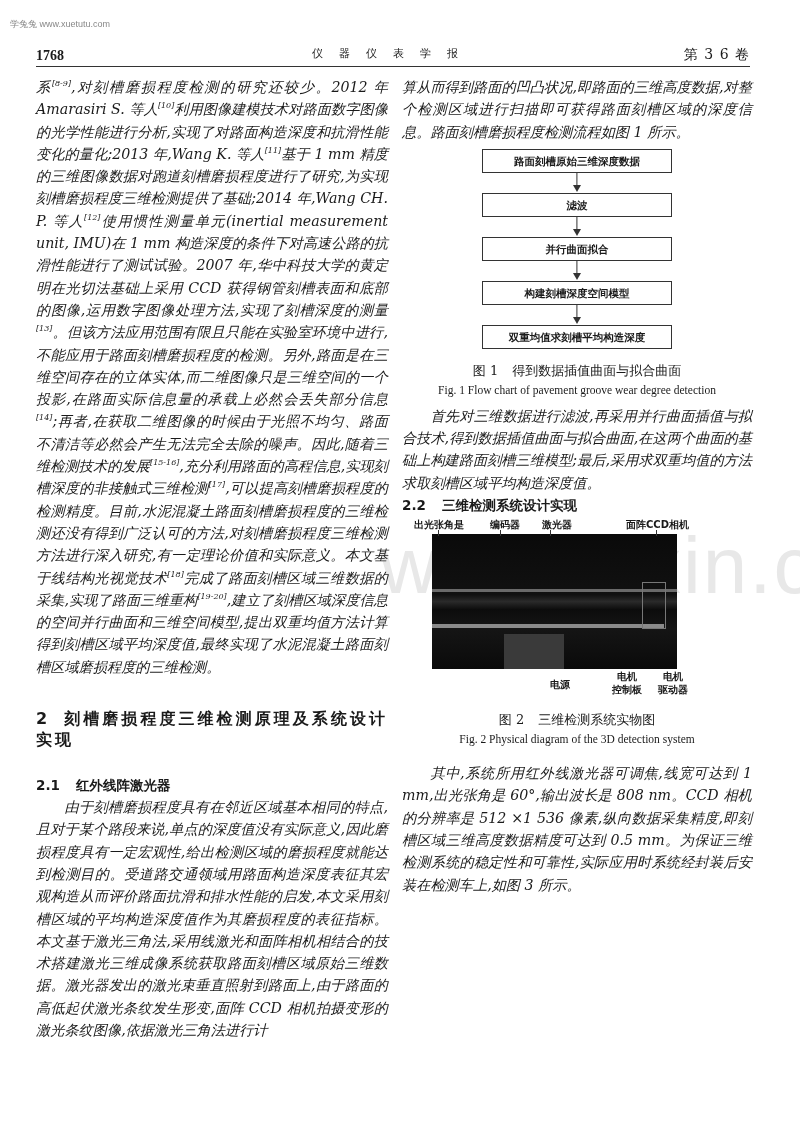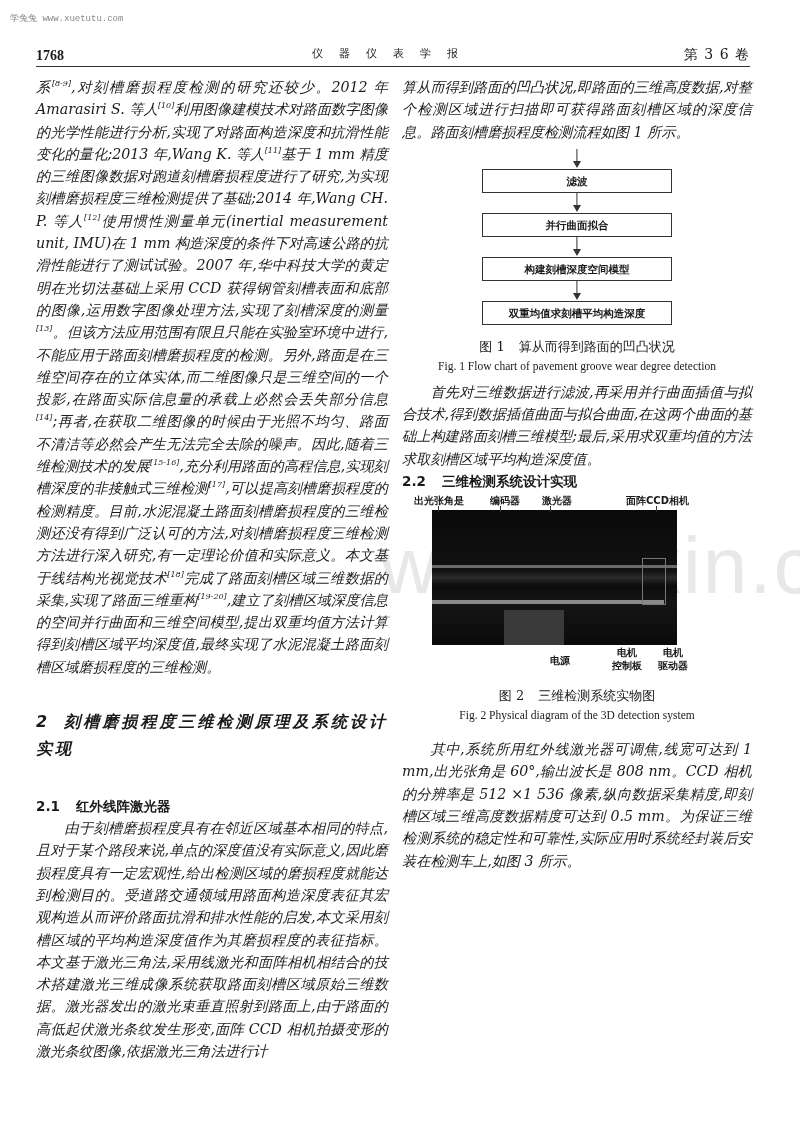--- a/index.html
+++ b/index.html
@@ -1,37 +1,37 @@
 <!DOCTYPE html>
 <html><head>
 <meta charset="utf-8">
 <style>
   html, body { margin:0; padding:0; background:#fff; }
   body { width:800px; height:1122px; position:relative; overflow:hidden;
          font-family: "DejaVu Serif", "Liberation Serif", serif; color:#1a1a1a; }
-  .watermark-top { position:absolute; left:10px; top:12px; font-size:9px; color:#888;
-                   font-family:Liberation Mono, monospace; }
+  .watermark-top { position:absolute; left:10px; top:18px; font-size:9px; color:#888;
+                   font-family:Liberation Sans, sans-serif; }
   .bg-watermark { position:absolute; left:380px; top:520px; font-size:80px; color:#e8e8e8;
                   font-family:"Liberation Sans", sans-serif; letter-spacing:2px; white-space:nowrap;
                   pointer-events:none; }
   .header { position:absolute; left:36px; top:44px; width:714px; height:22px;
             border-bottom:1.5px solid #333; font-size:14px; }
   .header .pageno { position:absolute; left:0; top:4px; font-family:"Liberation Serif", serif; font-weight:bold; }
   .header .journal { position:absolute; left:0; right:0; text-align:center; top:2px;
                      letter-spacing:16px; font-size:11px; }
   .header .volume { position:absolute; right:0; top:2px; font-size:14px; letter-spacing:1px; }
   .col { position:absolute; top:76px; width:352px; font-size:14.2px; line-height:22.3px;
          text-align:justify; }
   .col.left { left:36px; }
   .col.right { left:402px; width:350px; }
   p { margin:0;font-style:italic; }
   .indent { text-indent:2em; }
   sup { font-size:8px; vertical-align:6px; line-height:0; }
   h2 { font-family:"DejaVu Sans", sans-serif; font-weight:bold; font-size:16px;
-       margin:30px 0 33px 0; line-height:27px; letter-spacing:3px;font-style:italic; }
+       margin:30px 0 24px 0; line-height:21px; letter-spacing:3px; }
   h2 .num { margin-right:14px; }
   h3 { font-family:"DejaVu Sans", sans-serif; font-weight:bold; font-size:13.5px; margin:0;
        line-height:22px; }
   h3 .num { margin-right:16px; }
   .flow { position:relative; margin:6px auto 0 auto; width:190px; }
   .flow .box { border:1.2px solid #333; height:22px; line-height:22px; text-align:center;
                font-family:"DejaVu Sans", sans-serif; font-size:10.5px; font-weight:bold; }
   .flow .arrow { height:20px; position:relative; }
   .flow .arrow::before { content:""; position:absolute; left:50%; top:0; width:1.2px; height:14px;
                          background:#333; transform:translateX(-50%); }
@@ -75,31 +75,32 @@
   <h3>
     <span class="num">2.1</span><span>红外线阵激光器</span>
   </h3>
   <p class="indent">由于刻槽磨损程度具有在邻近区域基本相同的特点,且对于某个路段来说,单点的深度值没有实际意义,因此磨损程度具有一定宏观性,给出检测区域的磨损程度就能达到检测目的。受道路交通领域用路面构造深度表征其宏观构造从而评价路面抗滑和排水性能的启发,本文采用刻槽区域的平均构造深度值作为其磨损程度的表征指标。本文基于激光三角法,采用线激光和面阵相机相结合的技术搭建激光三维成像系统获取路面刻槽区域原始三维数据。激光器发出的激光束垂直照射到路面上,由于路面的高低起伏激光条纹发生形变,面阵 CCD 相机拍摄变形的激光条纹图像,依据激光三角法进行计</p>
 </div>
 
 <div class="col right">
   <p>算从而得到路面的凹凸状况,即路面的三维高度数据,对整个检测区域进行扫描即可获得路面刻槽区域的深度信息。路面刻槽磨损程度检测流程如图 1 所示。</p>
 
   <div class="flow">
+    <div class="box">路面刻槽原始三维深度数据</div>
     <div class="arrow"></div>
     <div class="box">滤波</div>
     <div class="arrow"></div>
     <div class="box">并行曲面拟合</div>
     <div class="arrow"></div>
     <div class="box">构建刻槽深度空间模型</div>
     <div class="arrow"></div>
     <div class="box">双重均值求刻槽平均构造深度</div>
   </div>
   <div class="caption-cn">
-    <span class="n">图 1</span><span>算从而得到路面的凹凸状况</span>
+    <span class="n">图 1</span><span>得到数据插值曲面与拟合曲面</span>
   </div>
   <div class="caption-en">Fig. 1 Flow chart of pavement groove wear degree detection</div>
 
   <div class="spacer"></div>
   <p class="indent">首先对三维数据进行滤波,再采用并行曲面插值与拟合技术,得到数据插值曲面与拟合曲面,在这两个曲面的基础上构建路面刻槽三维模型;最后,采用求双重均值的方法求取刻槽区域平均构造深度值。</p>
 
   <h3>
     <span class="num">2.2</span><span>三维检测系统设计实现</span>
   </h3>
 

